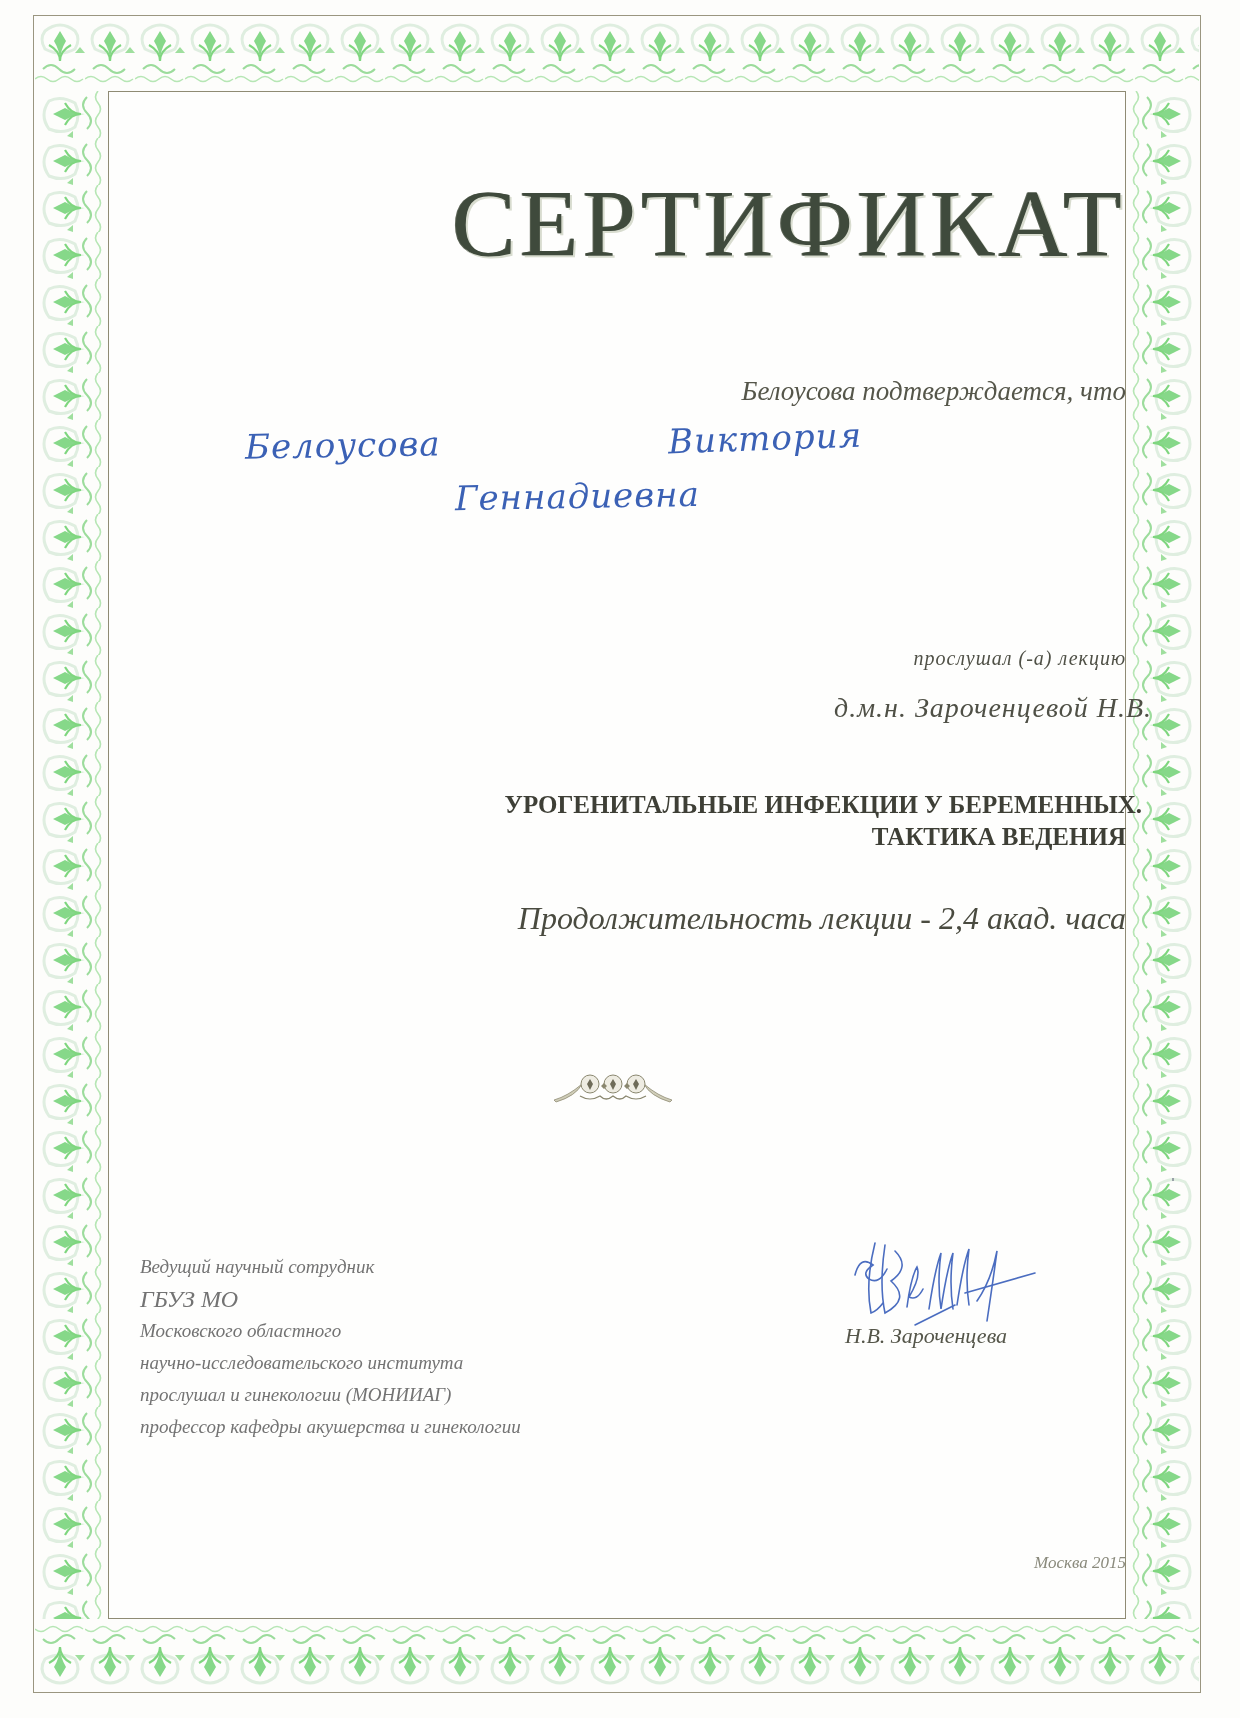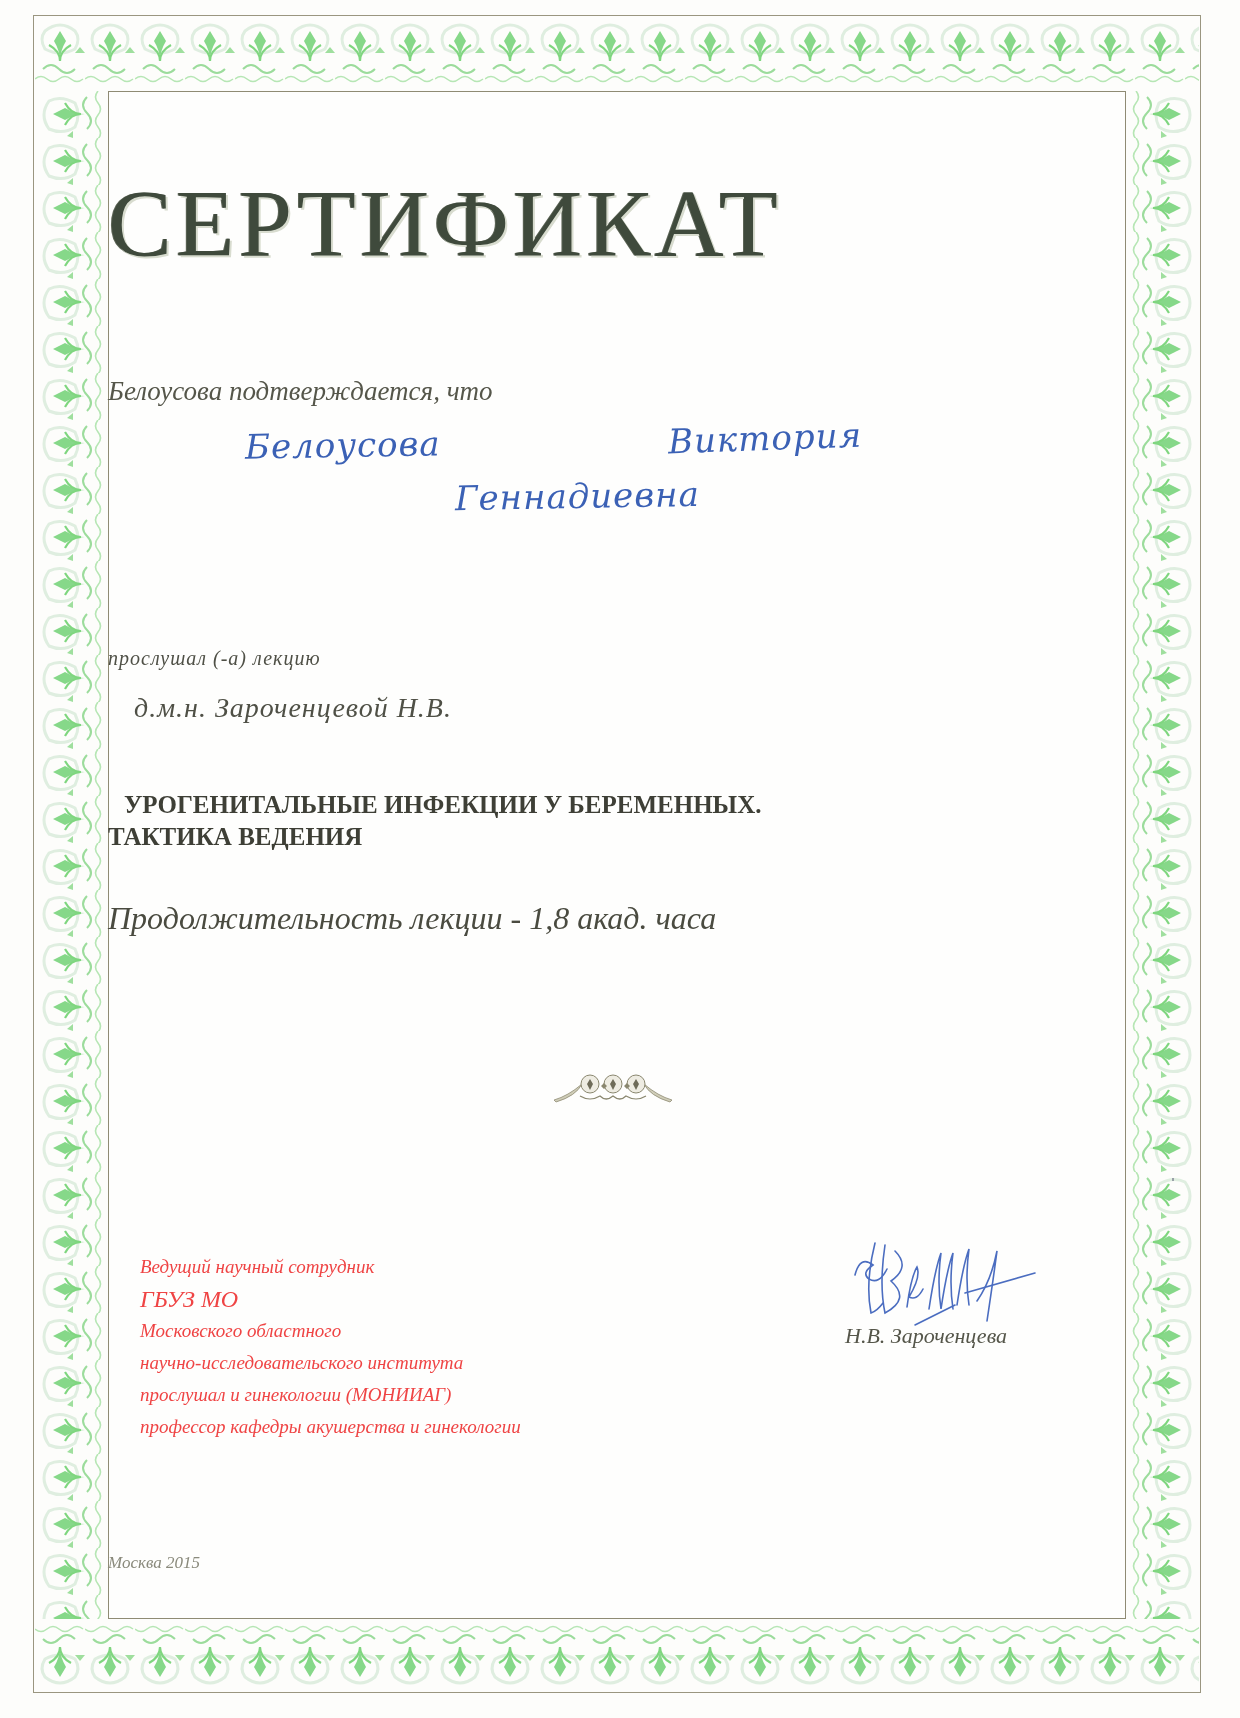--- a/index.html
+++ b/index.html
@@ -18,21 +18,21 @@
     border: 1.5px solid #8f8b74; box-sizing: border-box; background: #fefefd;
   }
   .band { position: absolute; overflow: hidden; }
   .band svg { display: block; width: 100%; height: 100%; }
   .band-top { left: 35px; top: 17px; width: 1164px; height: 74px; }
   .band-bottom { left: 35px; top: 1619px; width: 1164px; height: 72px; }
   .band-left { left: 35px; top: 91px; width: 73px; height: 1528px; }
   .band-right { left: 1126px; top: 91px; width: 73px; height: 1528px; }
 
   .abs { position: absolute; white-space: nowrap; }
-  .center { left: 108px; width: 1018px; text-align: left; }
+  .center { left: 108px; width: 1018px; text-align: right; }
 
   .title {
     top: 168px; font-size: 96px; letter-spacing: 4px; font-weight: normal;
     color: #3f4a3c;
     text-shadow: 2px 2px 0 #d8dccf, -1px 0 0 #5d6557;
     font-family: "Liberation Serif", "DejaVu Serif", serif;
   }
   .intro { top: 376px; font-size: 27px; font-style: italic; color: #55564a; }
   .hand {
     font-family: "DejaVu Serif", serif; font-style: italic;
@@ -44,21 +44,21 @@
 
   .listened { top: 647px; font-size: 20px; font-style: italic; color: #4f5046; letter-spacing: 1px; }
   .lecturer { top: 692px; font-size: 28px; font-style: italic; color: #4f5046; letter-spacing: 1px; padding-left: 26px; }
   .topic1 { top: 791px; font-size: 25px; font-weight: bold; color: #3e3f36; padding-left: 16px; }
   .topic2 { top: 823px; font-size: 25px; font-weight: bold; color: #3e3f36; }
   .duration { top: 900px; font-size: 32px; font-style: italic; color: #4a4b40; }
 
   .ornament { position: absolute; left: 552px; top: 1070px; width: 122px; height: 38px; }
 
   .sig-left { position: absolute; left: 140px; top: 1251px; }
-  .sig-left .ln { font-style: italic; color: #ef4444; white-space: nowrap; line-height: 32px; }
+  .sig-left .ln { font-style: italic; color: #737373; white-space: nowrap; line-height: 32px; }
   .sig-left .sm { font-size: 19px; }
   .sig-left .lg { font-size: 24px; }
 
   .sig-name { left: 845px; top: 1323px; font-size: 22px; font-style: italic; color: #55564a; }
   .signature { position: absolute; left: 845px; top: 1235px; width: 220px; height: 95px; }
   .footer { top: 1553px; font-size: 17px; font-style: italic; color: #8a8a7c; }
   .stray-mark { position: absolute; left: 1172px; top: 1178px; width: 2px; height: 3px; background: #9aa0a8; }
 </style>
 </head>
 <body>
@@ -133,21 +133,21 @@
 <div class="abs center intro">Белоусова подтверждается, что</div>
 
 <div class="abs hand hand1">Белоусова</div>
 <div class="abs hand hand2">Виктория</div>
 <div class="abs hand hand3">Геннадиевна</div>
 
 <div class="abs center listened">прослушал (-а) лекцию</div>
 <div class="abs center lecturer">д.м.н. Зароченцевой Н.В.</div>
 <div class="abs center topic1">УРОГЕНИТАЛЬНЫЕ ИНФЕКЦИИ У БЕРЕМЕННЫХ.</div>
 <div class="abs center topic2">ТАКТИКА ВЕДЕНИЯ</div>
-<div class="abs center duration">Продолжительность лекции - 1,8 акад. часа</div>
+<div class="abs center duration">Продолжительность лекции - 2,4 акад. часа</div>
 
 <svg class="ornament" viewBox="0 0 122 38">
   <path d="M2 30 q14 -4 28 -16 q-6 12 -26 18z" fill="#cfcdb8" stroke="#8f8b74" stroke-width="0.8"></path>
   <path d="M120 30 q-14 -4 -28 -16 q6 12 26 18z" fill="#cfcdb8" stroke="#8f8b74" stroke-width="0.8"></path>
   <g fill="#eeece2" stroke="#8a876f" stroke-width="1">
     <circle cx="38" cy="14" r="9"></circle>
       <circle cx="61" cy="14" r="9"></circle>
       <circle cx="84" cy="14" r="9"></circle>
   </g>
   <g fill="#6e6b58">

